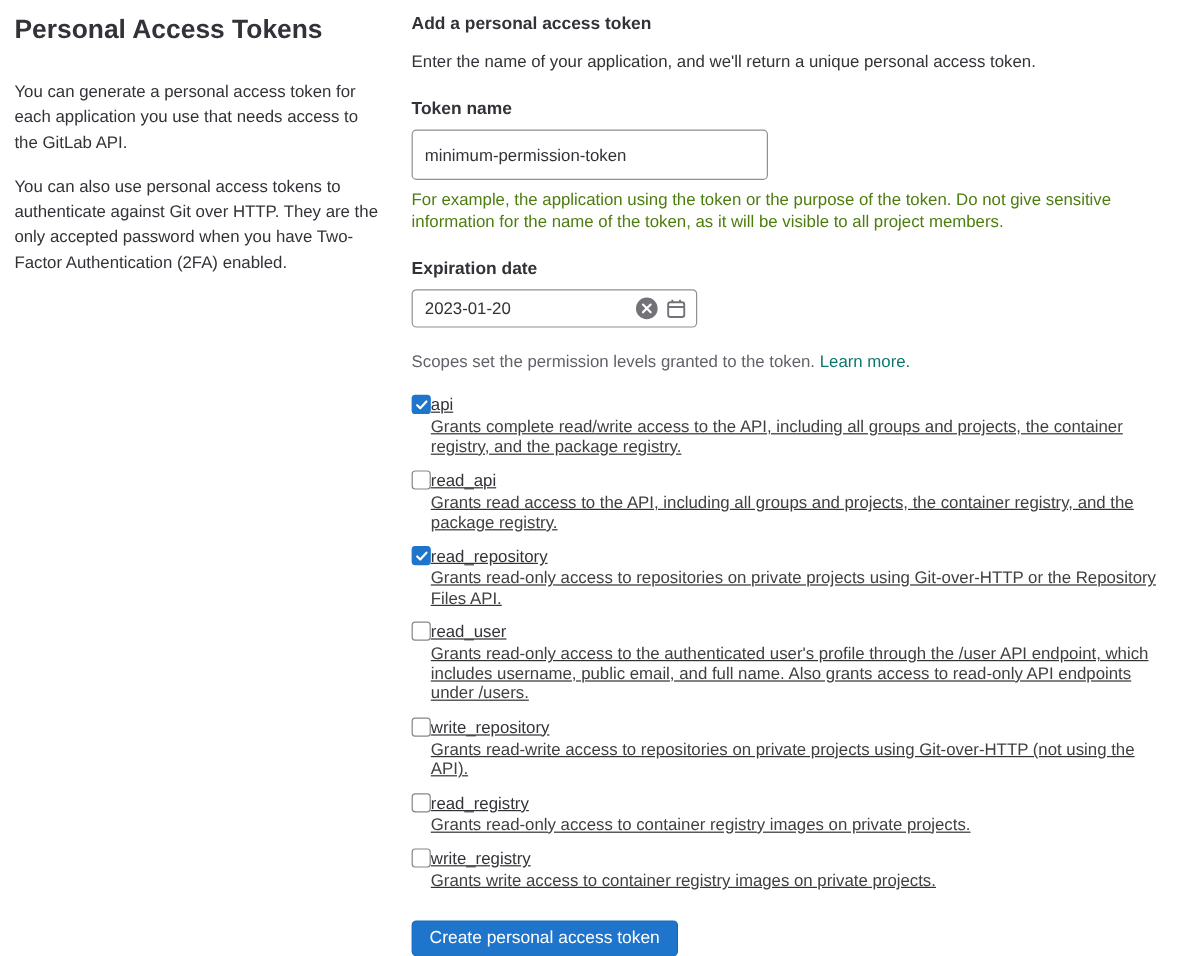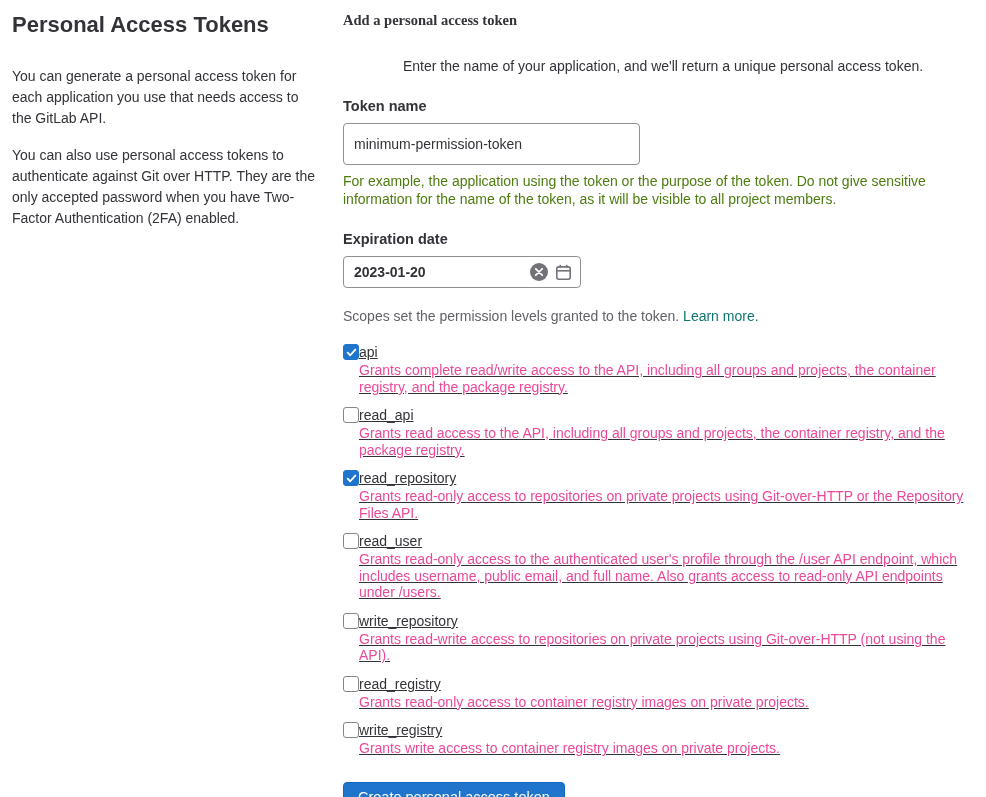--- a/index.html
+++ b/index.html
@@ -14,22 +14,22 @@
   }
   .layout { display: flex; padding: 12px 0 0 12px; }
 
   
   .left-col { width: 307px; margin-right: 24px; flex-shrink: 0; }
   .page-title { font-size: 22px; font-weight: 700; line-height: 1.2; margin-bottom: 28px; color: #333238; }
   .left-col p { line-height: 21px; margin-bottom: 16px; color: #333238; }
 
   
   .right-col { width: 640px; }
-  .section-heading { font-weight: 700; font-size: 14.5px; margin-bottom: 28px; font-family: Liberation Serif, serif; }
-  .section-sub { line-height: 1.3; margin-bottom: 23px; text-align: center; }
+  .section-heading { font-weight: 700; font-size: 14.5px; margin-bottom: 14px; }
+  .section-sub { line-height: 1.3; margin-bottom: 23px; }
   .field-label { font-weight: 700; font-size: 14.5px; margin-bottom: 9px; }
 
   .text-input {
     display: block;
     width: 297px; height: 42px;
     border: 1px solid #909090; border-radius: 4px;
     padding: 16px 10px;
     font-family: "Liberation Sans", sans-serif;
     font-size: 14px; color: #333238;
     background: #fff;
@@ -45,21 +45,20 @@
     padding: 0 8px 0 0;
     margin-bottom: 20px;
     background: #fff;
   }
   .date-wrapper input {
     border: none; outline: none; flex: 1; min-width: 0;
     height: 100%; padding: 0 6px 0 10px;
     font-family: "Liberation Sans", sans-serif;
     font-size: 14px; color: #333238;
     background: transparent;
-    font-weight: bold;
   }
   .icon-btn { display: inline-flex; align-items: center; justify-content: center; cursor: pointer; }
   .clear-circle {
     width: 18px; height: 18px; border-radius: 50%;
     background: #737278; margin-right: 7px; flex-shrink: 0;
   }
   .cal-icon { width: 17px; height: 17px; flex-shrink: 0; }
 
   .scopes-help { color: #626168; margin-bottom: 18px; }
   .scopes-help a { color: #0f766e; text-decoration: none; cursor: pointer; }
@@ -70,21 +69,21 @@
     border: 1px solid #868686; border-radius: 3px;
     background: #fff; margin-top: 2px;
     display: inline-flex; align-items: center; justify-content: center;
     cursor: pointer;
   }
   .checkbox svg { display: none; }
   .checkbox.checked { background: #1f75cb; border-color: #1f75cb; }
   .checkbox.checked svg { display: block; }
   .scope-text { margin-left: 0; text-decoration: underline; }
   .scope-name { display: block; line-height: 20px; color: #333238; cursor: pointer; }
-  .scope-desc { color: #ec4899; line-height: 16.5px; width: 610px; }
+  .scope-desc { color: #404040; line-height: 16.5px; width: 610px; }
 
   .submit-btn {
     margin-top: 15px;
     background: #1f75cb;
     border: 1px solid #1068bf;
     border-radius: 4px;
     color: #ffffff;
     font-family: "Liberation Sans", sans-serif;
     font-size: 14.5px;
     padding: 6px 14px;

